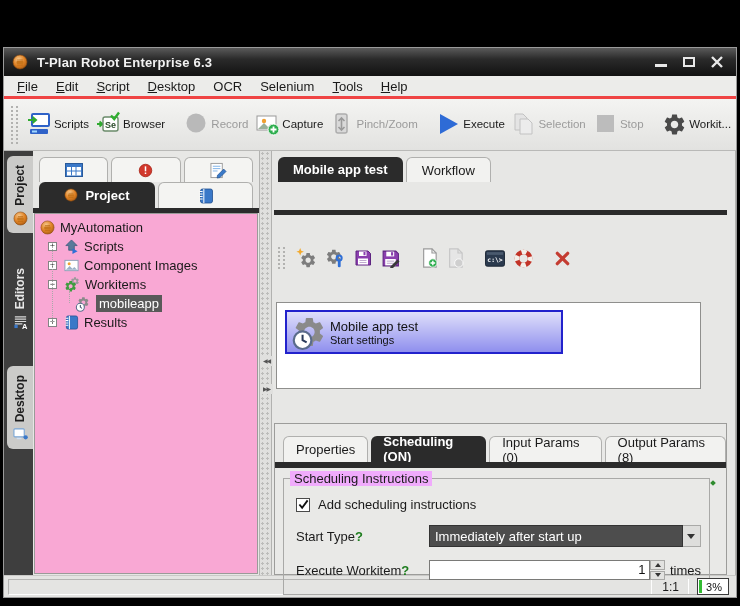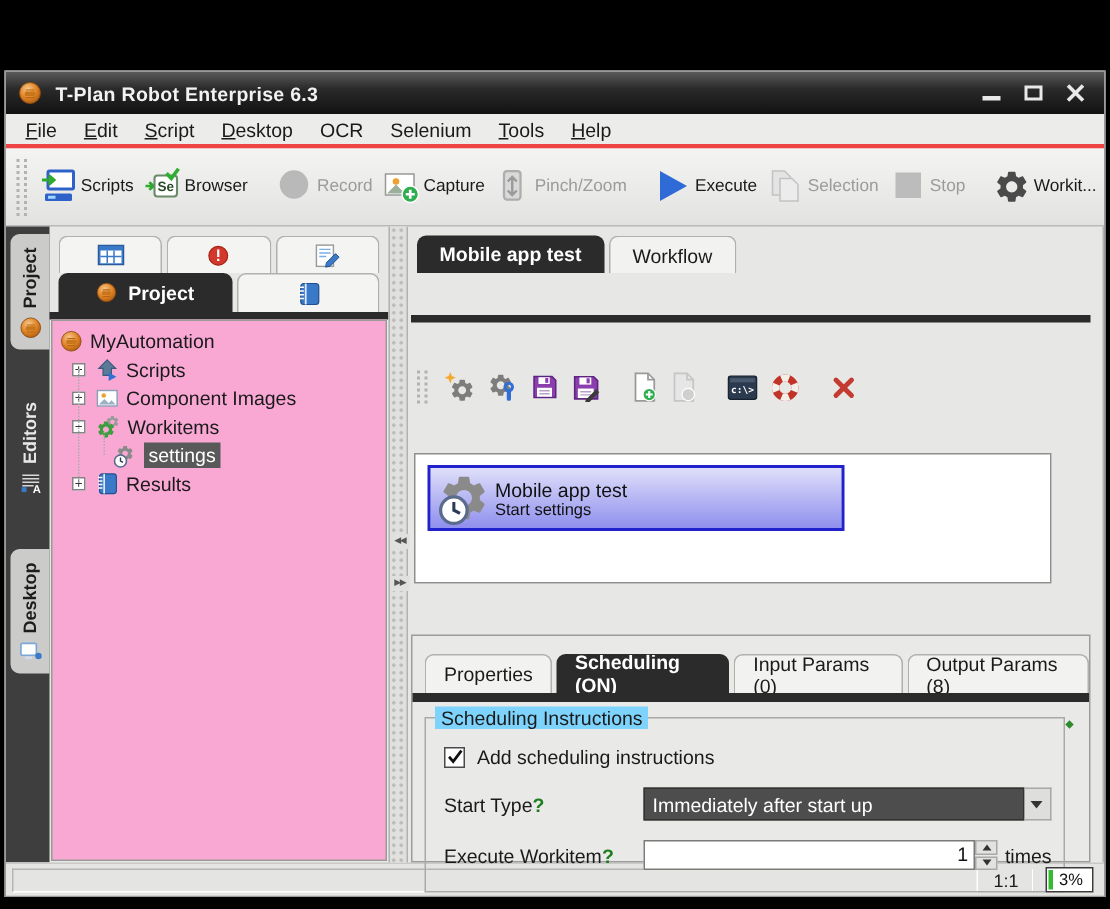--- a/index.html
+++ b/index.html
@@ -102,21 +102,21 @@
   .card-title { font-size:13px; color:#111; }
   .card-sub { font-size:11px; color:#111; }
 
   
   .props { flex:1; margin-top:6px; background:#e9e9e7; border:1px solid #9c9c9a;
            display:flex; flex-direction:column; min-height:0; position:relative; }
   .ptabs { display:flex; gap:3px; padding:12px 0 0 8px; flex:0 0 auto; }
   .ptabs .etab, .ptabs .etab-on { height:26px; padding:0 12px; }
   .darkbar2 { height:6px; background:#2b2b2b; flex:0 0 auto; }
   .group { margin:10px 16px 0 8px; border:1px solid #a9a9a7; position:relative; padding:4px 8px 14px; }
-  .group-title { position:absolute; top:-8px; left:6px; background:#7dd3fc; padding:0 4px; font-size:13px; color:#1a1a1a; }
+  .group-title { position:absolute; top:-8px; left:6px; background:#f0abfc; padding:0 4px; font-size:13px; color:#1a1a1a; }
   .chk-row { margin:14px 0 0 4px; display:flex; align-items:center; gap:8px; }
   .chk { width:14px; height:14px; background:#fff; border:1px solid #4a4a4a;
          display:flex; align-items:center; justify-content:center; cursor:pointer; }
   .chk-label { font-size:13px; color:#1a1a1a; }
   .field-row { margin:13px 0 0 4px; display:flex; align-items:center; }
   .flabel { width:133px; font-size:13px; color:#1a1a1a; flex:0 0 auto; }
   .q { color:#1e7d1e; font-weight:bold; }
   .combo { width:264px; height:22px; background:#4d4d4d; border:1px solid #333; color:#fff;
            font-size:13px; display:flex; align-items:center; padding:0 5px; cursor:pointer; }
   .combo-btn { width:19px; height:22px; background:#dededc; border:1px solid #a9a9a7; border-left:none;
@@ -419,21 +419,21 @@
         <div class="trow" style="padding-left:40px;">
           <span class="tico">
             <svg width="16" height="16" viewBox="0 0 24 24">
               <g style="color:#8a8a8a" transform="translate(3,0) scale(0.8)">
                   <use href="#sym-gear"></use>
                 </g>
               <circle cx="8" cy="17" r="6" fill="#fff" stroke="#5a6b8c" stroke-width="1.6"></circle>
               <path d="M8 13.5 V17 l2.6 1.4" stroke="#2a3a5a" stroke-width="1.4" fill="none"></path>
             </svg>
             </span>
-          <span class="sel">settings</span>
+          <span class="sel">mobileapp</span>
         </div>
 
         <div class="trow">
           <span class="exp">+</span>
           <span class="tico">
             <svg width="15" height="15" viewBox="0 0 16 16">
                 <use href="#sym-book"></use>
               </svg>
             </span>
           <span>Results</span>

